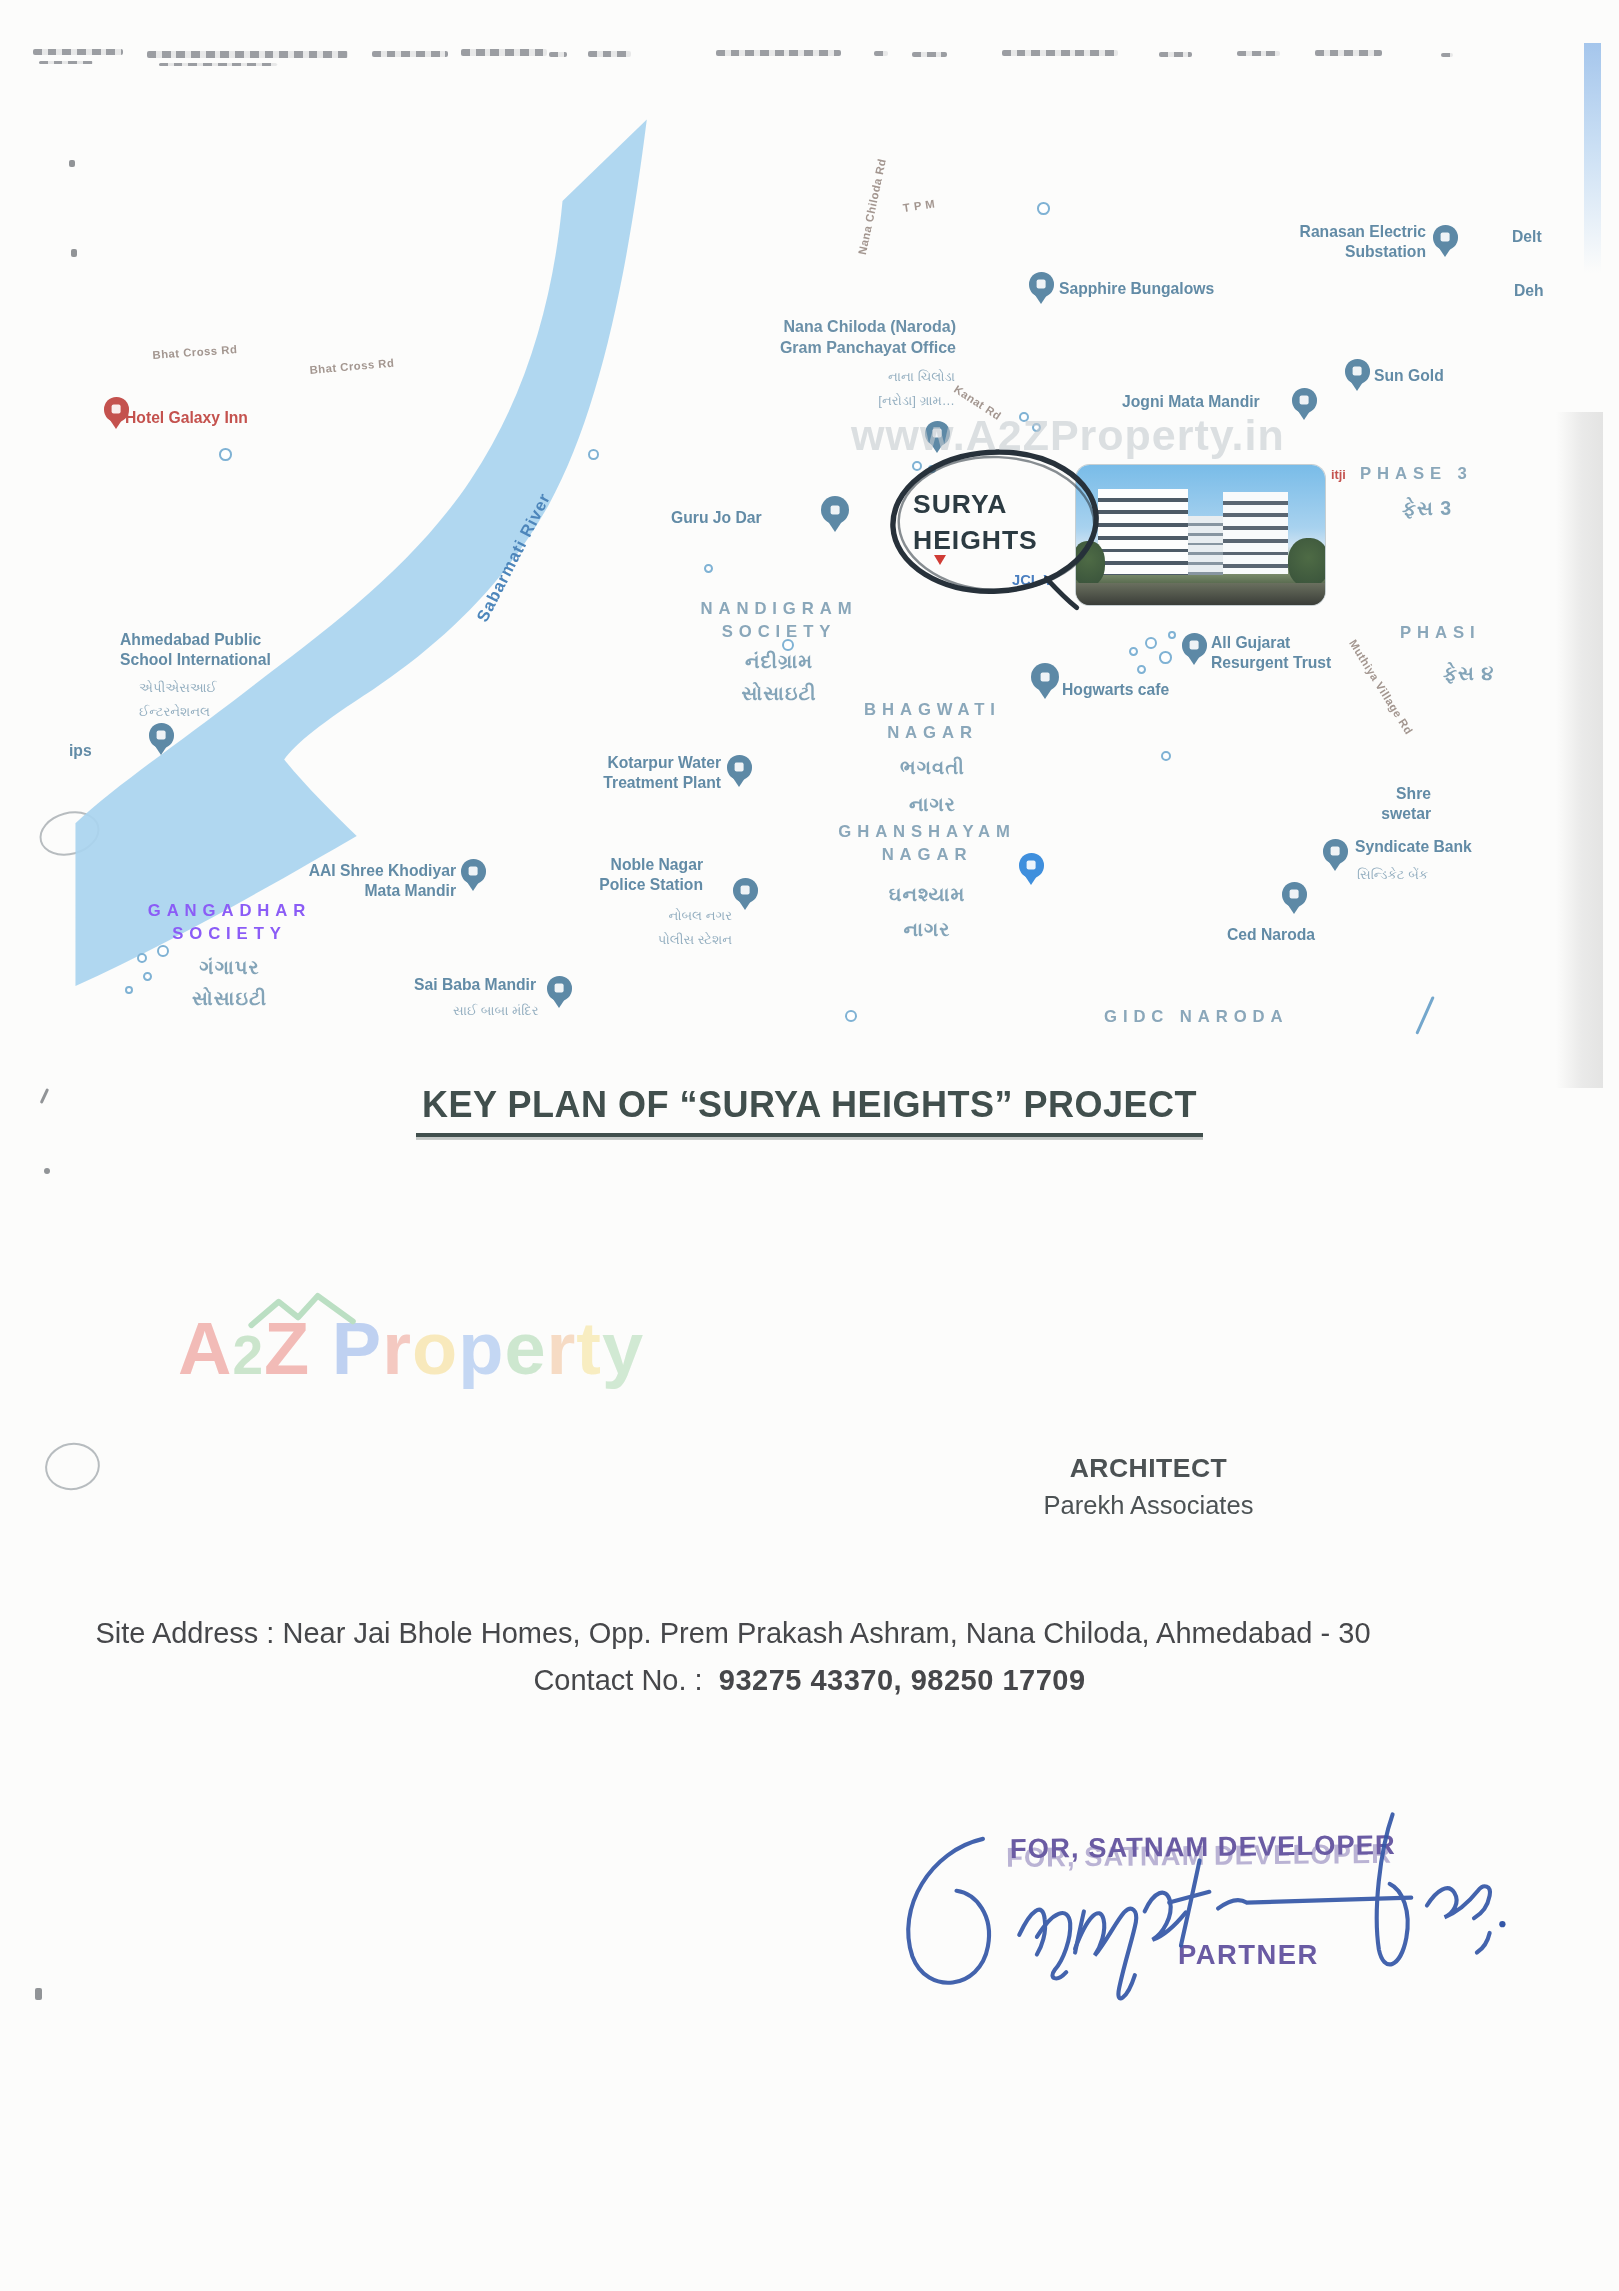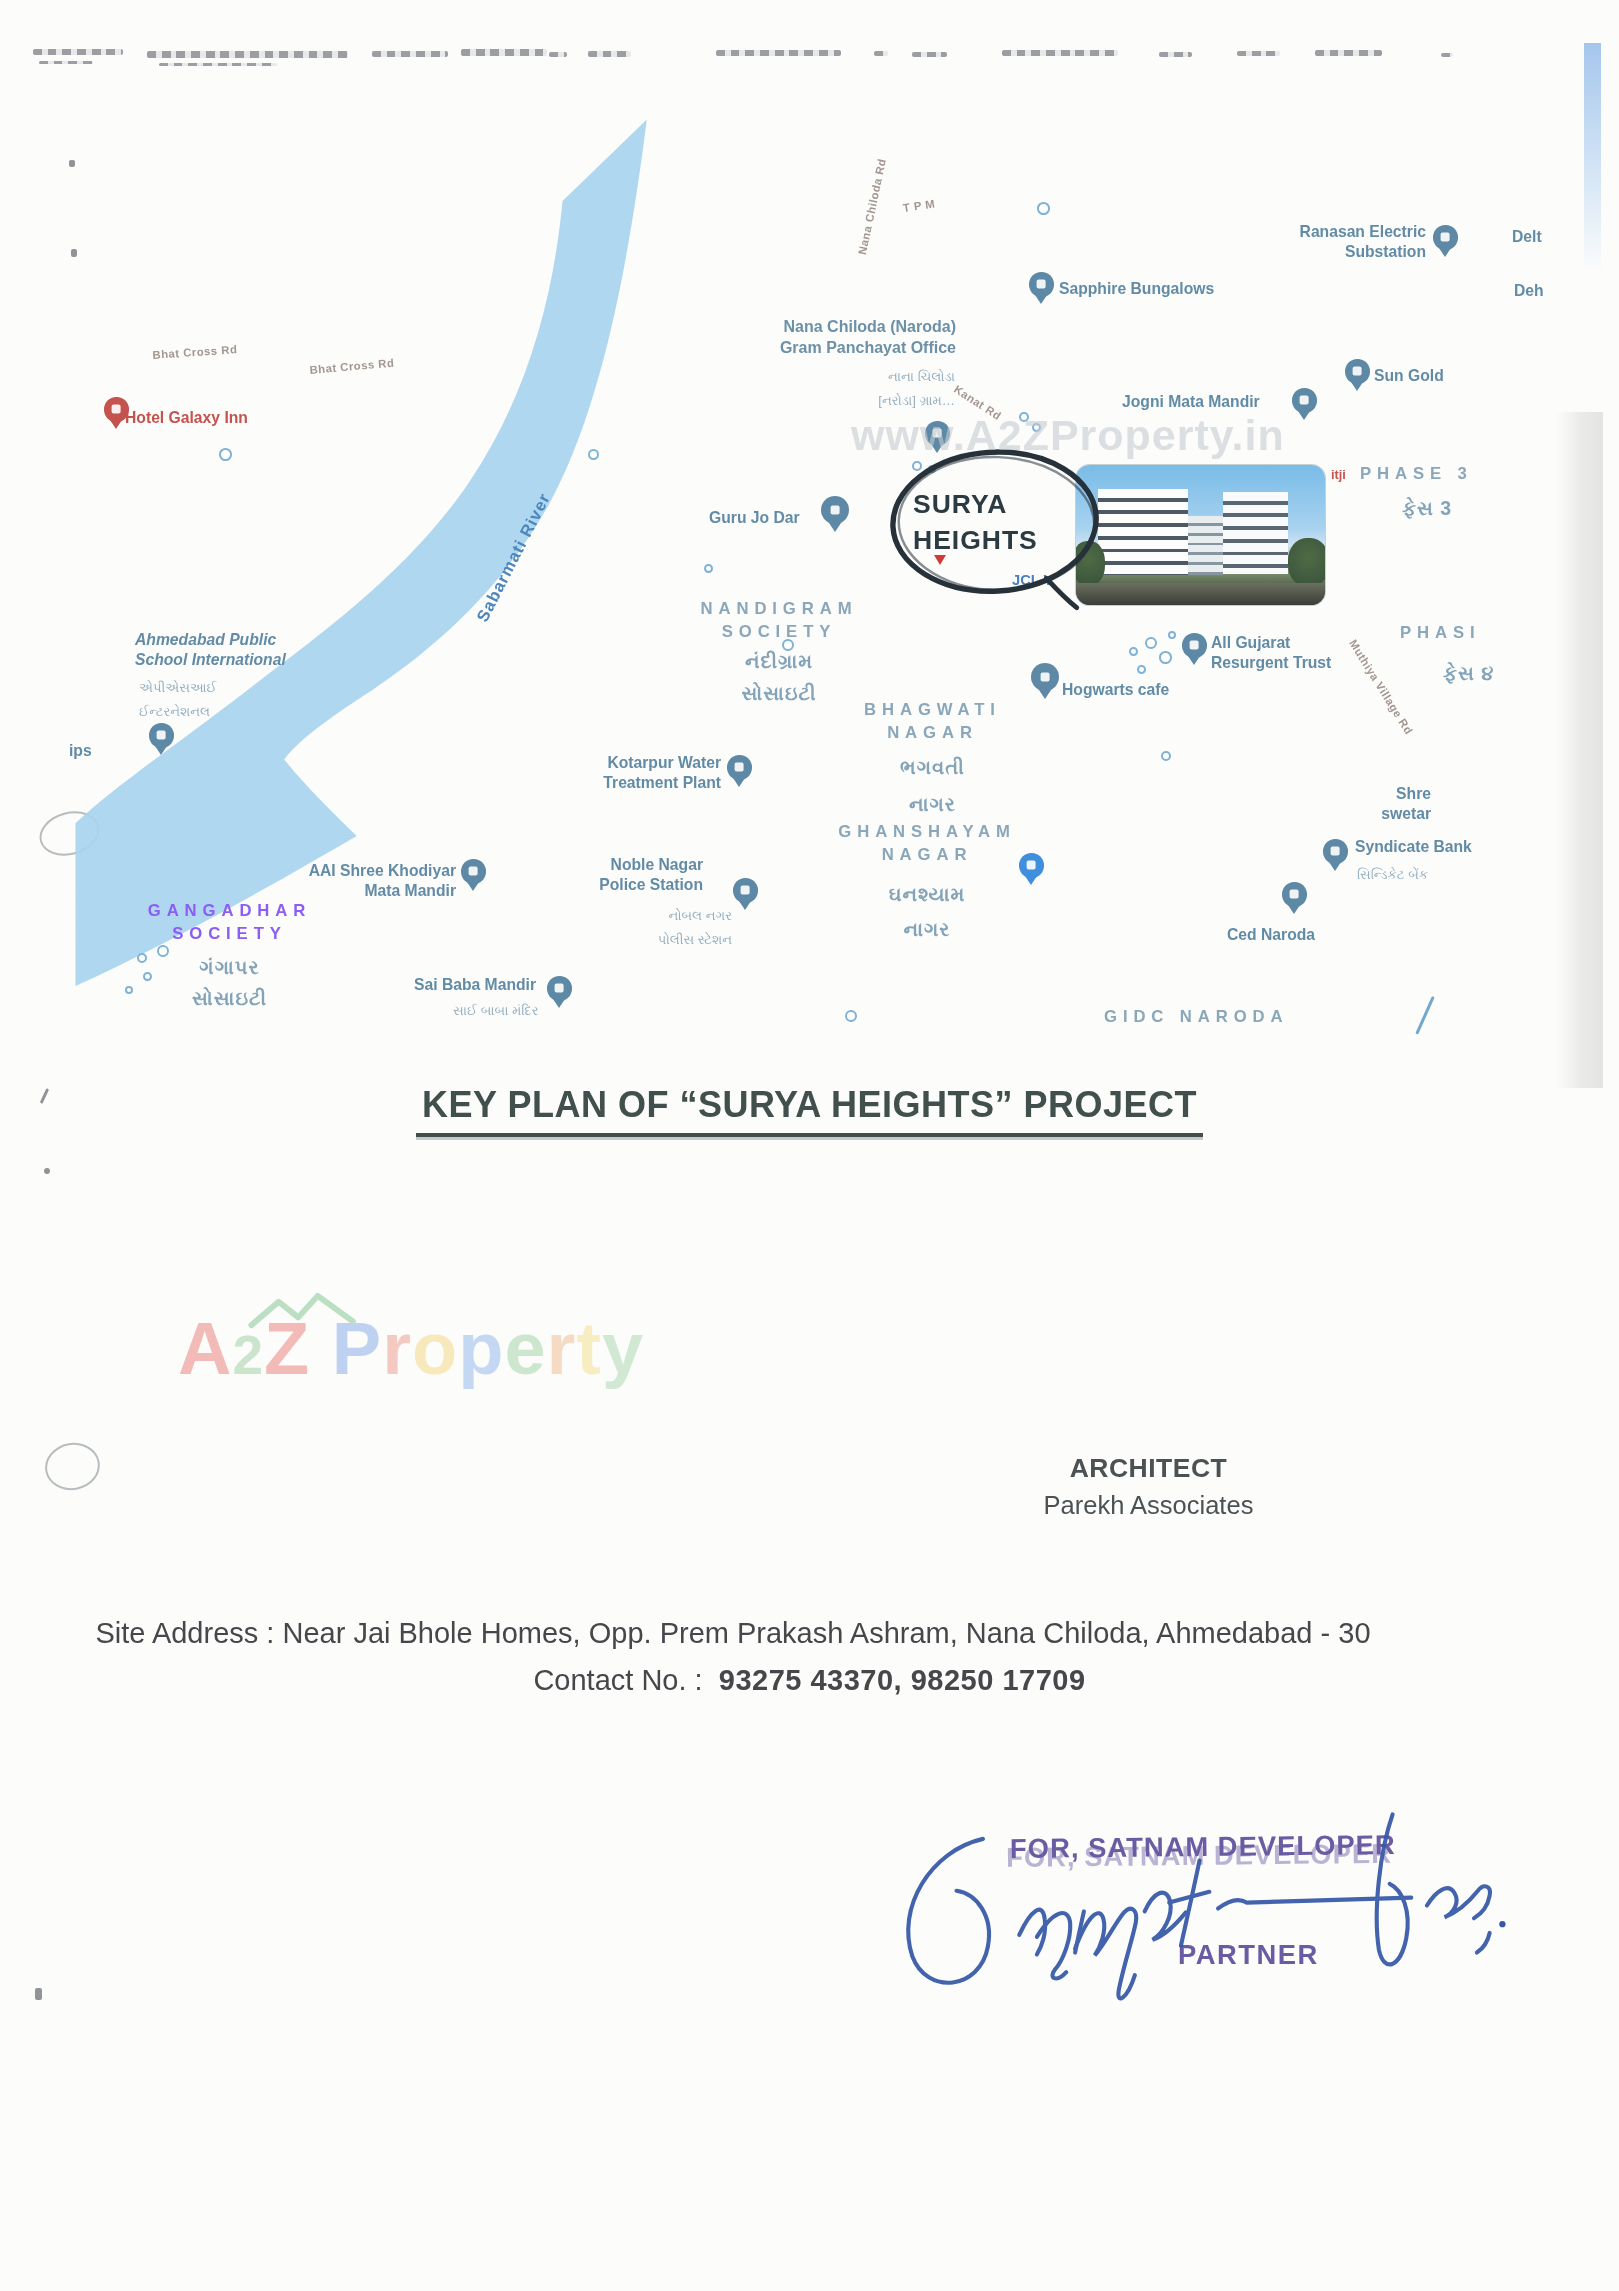--- a/index.html
+++ b/index.html
@@ -193,38 +193,38 @@
         </div>
         <div class="mi area" style="left: 1360px; top: 463px;">
           <div>PHASE 3</div>
         </div>
         <div class="mi area-guj" style="left: 1402px; top: 492px;">
           <div>ફેસ 3</div>
         </div>
         <div class="mi edge-blue" style="left: 1012px; top: 571px;">
           <div>JCL V</div>
         </div>
-        <div class="mi poi" style="left: 709px; top: 508px; text-align: center;">
+        <div class="mi poi" style="left: 671px; top: 508px; text-align: center;">
           <div>Guru Jo Dar</div>
         </div>
         <div class="mi pin pin-lg" style="left: 821px; top: 496px;"></div>
         <div class="mi river-lab" style="left: 472px; top: 616px; transform: rotate(-63deg);">
           <div>Sabarmati River</div>
         </div>
         <div class="mi dot" style="left: 588px; top: 449px; width: 10.8px; height: 10.8px;"></div>
         <div class="mi area ta-c" style="left: 681px; top: 598px; width: 196px;">
           <div>NANDIGRAM</div>
           <div>SOCIETY</div>
         </div>
         <div class="mi area-guj ta-c" style="left: 681px; top: 645px; width: 196px;">
           <div>નંદીગ્રામ</div>
           <div>સોસાઇટી</div>
         </div>
         <div class="mi dot" style="left: 782px; top: 639px; width: 11.8px; height: 11.8px;"></div>
-        <div class="mi poi" style="left: 135px; top: 630px; font-style: italic;">
+        <div class="mi poi" style="left: 120px; top: 630px;">
           <div>Ahmedabad Public</div>
           <div>School International</div>
         </div>
         <div class="mi guj" style="left: 139px; top: 676px;">
           <div>એપીએસઆઈ</div>
         </div>
         <div class="mi guj" style="left: 139px; top: 700px;">
           <div>ઈન્ટરનેશનલ</div>
         </div>
         <div class="mi poi" style="left: 69px; top: 741px;">

